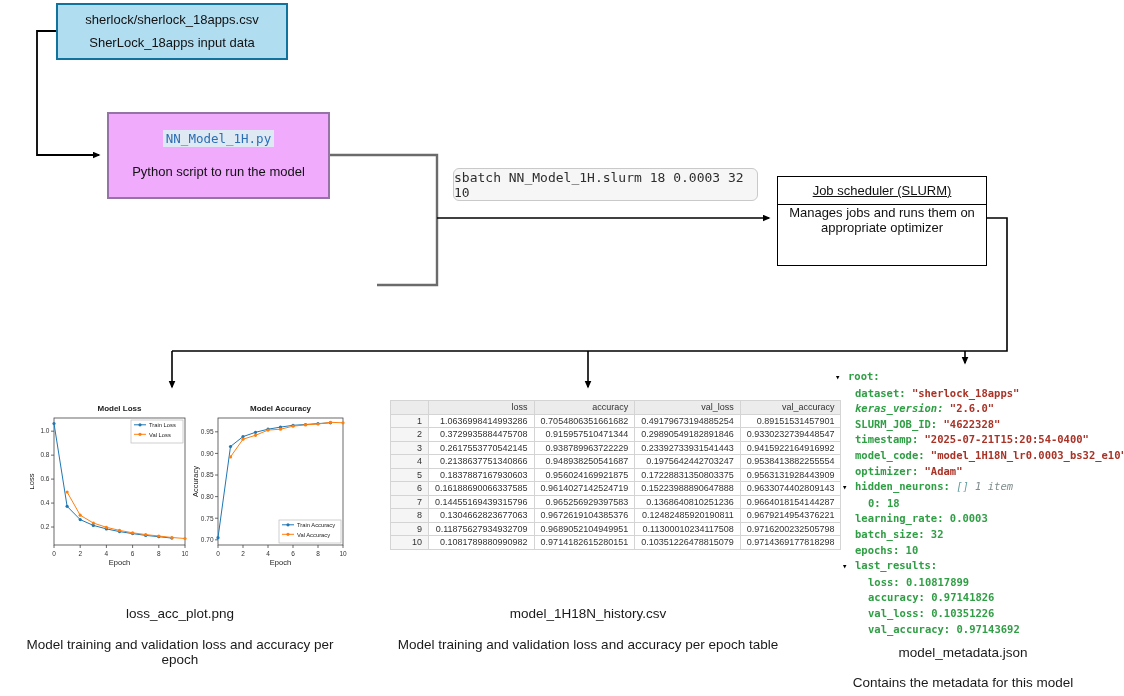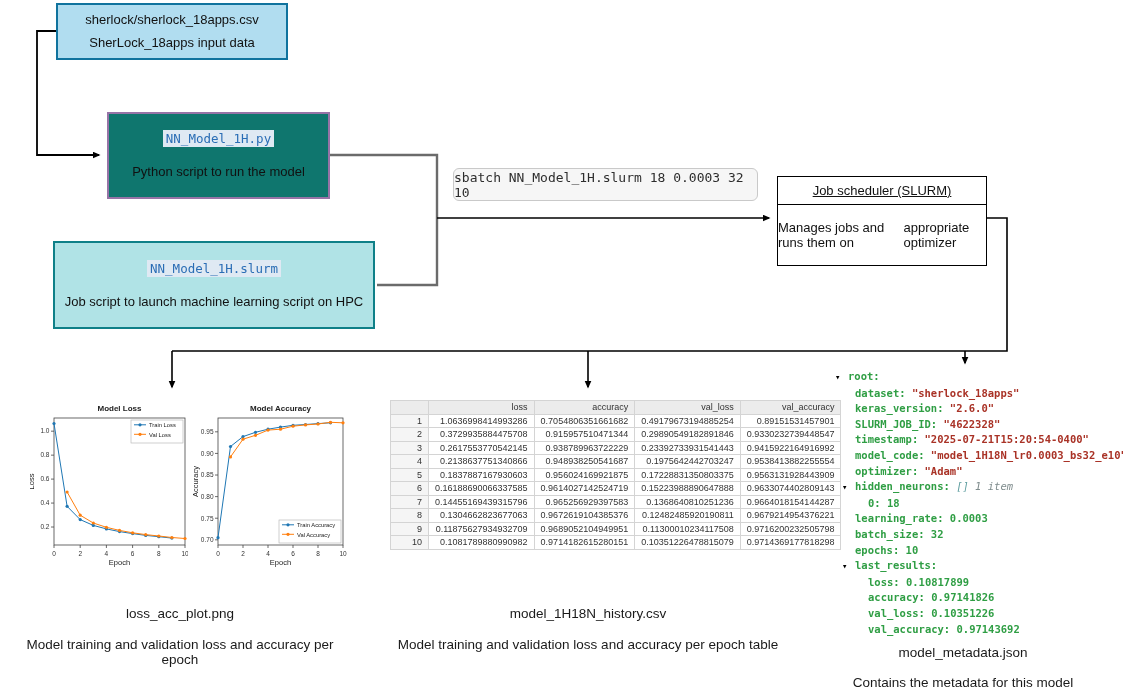--- a/index.html
+++ b/index.html
@@ -6,30 +6,30 @@
   #canvas{position:relative;width:1124px;height:696px;background:#fff;overflow:hidden;
           font-family:"Liberation Sans",sans-serif;color:#111;}
   .abs{position:absolute;}
   svg{display:block;}
   
   .node{position:absolute;display:flex;flex-direction:column;align-items:center;justify-content:space-evenly;
         text-align:center;font-size:13px;line-height:1.2;box-sizing:border-box;}
   .node .code-chip{font-family:"DejaVu Sans Mono",monospace;font-size:12.5px;color:#2a6db5;
         background:#dfe9f3;padding:1px 3px;}
   .input-node{left:56px;top:3px;width:232px;height:57px;background:#b1ddf0;border:2px solid #10739e;}
-  .py-node{left:107px;top:112px;width:223px;height:87px;background:#0f766e;border:2px solid #9673a6;}
+  .py-node{left:107px;top:112px;width:223px;height:87px;background:#f0abfc;border:2px solid #9673a6;}
   .slurm-node{left:53px;top:241px;width:322px;height:88px;background:#b0e3e6;border:2px solid #0e8088;}
   .cmd-node{left:453px;top:168px;width:305px;height:33px;background:#f6f6f6;border:1px solid #c9c9c9;
         border-radius:6px;display:flex;align-items:center;justify-content:center;
         font-family:"DejaVu Sans Mono",monospace;font-size:13px;color:#2d2d2d;position:absolute;box-sizing:border-box;}
   .sched-node{left:777px;top:176px;width:210px;height:90px;background:#fff;border:1px solid #000;
         position:absolute;box-sizing:border-box;display:flex;flex-direction:column;}
   .sched-head{height:27px;border-bottom:1px solid #000;display:flex;align-items:center;justify-content:center;
         font-size:13px;text-decoration:underline;}
-  .sched-body{flex:1;display:flex;flex-direction:row;justify-content:center;align-items:center;
+  .sched-body{flex:1;display:flex;flex-direction:column;justify-content:flex-start;align-items:center;
         font-size:13px;}
   
   .hist-table{position:absolute;left:390px;top:400px;border-collapse:collapse;
         font-size:9px;color:#333;}
   .hist-table th,.hist-table td{border:1px solid #d4d4d4;padding:1px 6px;text-align:right;
         height:13.5px;box-sizing:border-box;font-weight:normal;}
   .hist-table thead th{background:#ececec;width:90px;}
   .hist-table thead th.idx{width:38px;background:#ececec;}
   .hist-table tbody th{background:#f5f5f5;}
   .hist-table tbody td{background:#fff;}
@@ -69,24 +69,20 @@
   <div class="node input-node">
     <div>sherlock/sherlock_18apps.csv</div>
     <div>SherLock_18apps input data</div>
   </div>
 
   <div class="node py-node">
     <div><span class="code-chip">NN_Model_1H.py</span></div>
     <div>Python script to run the model</div>
   </div>
 
-  <div class="node slurm-node">
-    <div><span class="code-chip">NN_Model_1H.slurm</span></div>
-    <div>Job script to launch machine learning script on HPC</div>
-  </div>
 
   <div class="cmd-node">sbatch NN_Model_1H.slurm 18 0.0003 32 10</div>
 
   <div class="sched-node">
     <div class="sched-head">Job scheduler (SLURM)</div>
     <div class="sched-body">
       <div>Manages jobs and runs them on</div>
       <div>appropriate optimizer</div>
     </div>
   </div>
@@ -288,21 +284,21 @@
           <td>0.9714182615280151</td>
           <td>0.10351226478815079</td>
           <td>0.9714369177818298</td>
         </tr>
       </tbody>
   </table>
 
   <div class="json-tree" id="json-tree">
       <div style="padding-left: 0px;"><span class="tri" style="color: rgb(0, 0, 0);">▾</span><span style="color: rgb(47, 158, 68);">root:</span></div>
       <div style="padding-left: 20px;"><span style="color: rgb(47, 158, 68);">dataset:</span><span style="color: rgb(169, 50, 38);"> "sherlock_18apps"</span></div>
-      <div style="padding-left: 20px;"><span style="color: rgb(47, 158, 68);">keras_version:</span><span style="color: rgb(169, 50, 38);"> "2.6.0"</span></div>
+      <div style="padding-left: 20px;"><span style="color: rgb(47, 158, 68); font-style: italic;">keras_version:</span><span style="color: rgb(169, 50, 38);"> "2.6.0"</span></div>
       <div style="padding-left: 20px;"><span style="color: rgb(47, 158, 68);">SLURM_JOB_ID:</span><span style="color: rgb(169, 50, 38);"> "4622328"</span></div>
       <div style="padding-left: 20px;"><span style="color: rgb(47, 158, 68); text-align: right;">timestamp:</span><span style="color: rgb(169, 50, 38);"> "2025-07-21T15:20:54-0400"</span></div>
       <div style="padding-left: 20px;"><span style="color: rgb(47, 158, 68);">model_code:</span><span style="color: rgb(169, 50, 38);"> "model_1H18N_lr0.0003_bs32_e10"</span></div>
       <div style="padding-left: 20px;"><span style="color: rgb(47, 158, 68);">optimizer:</span><span style="color: rgb(169, 50, 38);"> "Adam"</span></div>
       <div style="padding-left: 7px;"><span class="tri" style="color: rgb(0, 0, 0);">▾</span><span style="color: rgb(47, 158, 68);">hidden_neurons:</span><span style="color: rgb(95, 158, 160); font-style: italic; font-weight: 400;"> []</span><span style="color: rgb(127, 140, 141); font-style: italic; font-weight: 400;">  1 item</span></div>
       <div style="padding-left: 33px;"><span style="color: rgb(47, 158, 68);">0:</span><span style="color: rgb(47, 158, 68);"> 18</span></div>
       <div style="padding-left: 20px;"><span style="color: rgb(47, 158, 68);">learning_rate:</span><span style="color: rgb(47, 158, 68);"> 0.0003</span></div>
       <div style="padding-left: 20px;"><span style="color: rgb(47, 158, 68);">batch_size:</span><span style="color: rgb(47, 158, 68);"> 32</span></div>
       <div style="padding-left: 20px;"><span style="color: rgb(47, 158, 68);">epochs:</span><span style="color: rgb(47, 158, 68);"> 10</span></div>
       <div style="padding-left: 7px;"><span class="tri" style="color: rgb(0, 0, 0);">▾</span><span style="color: rgb(47, 158, 68);">last_results:</span></div>

